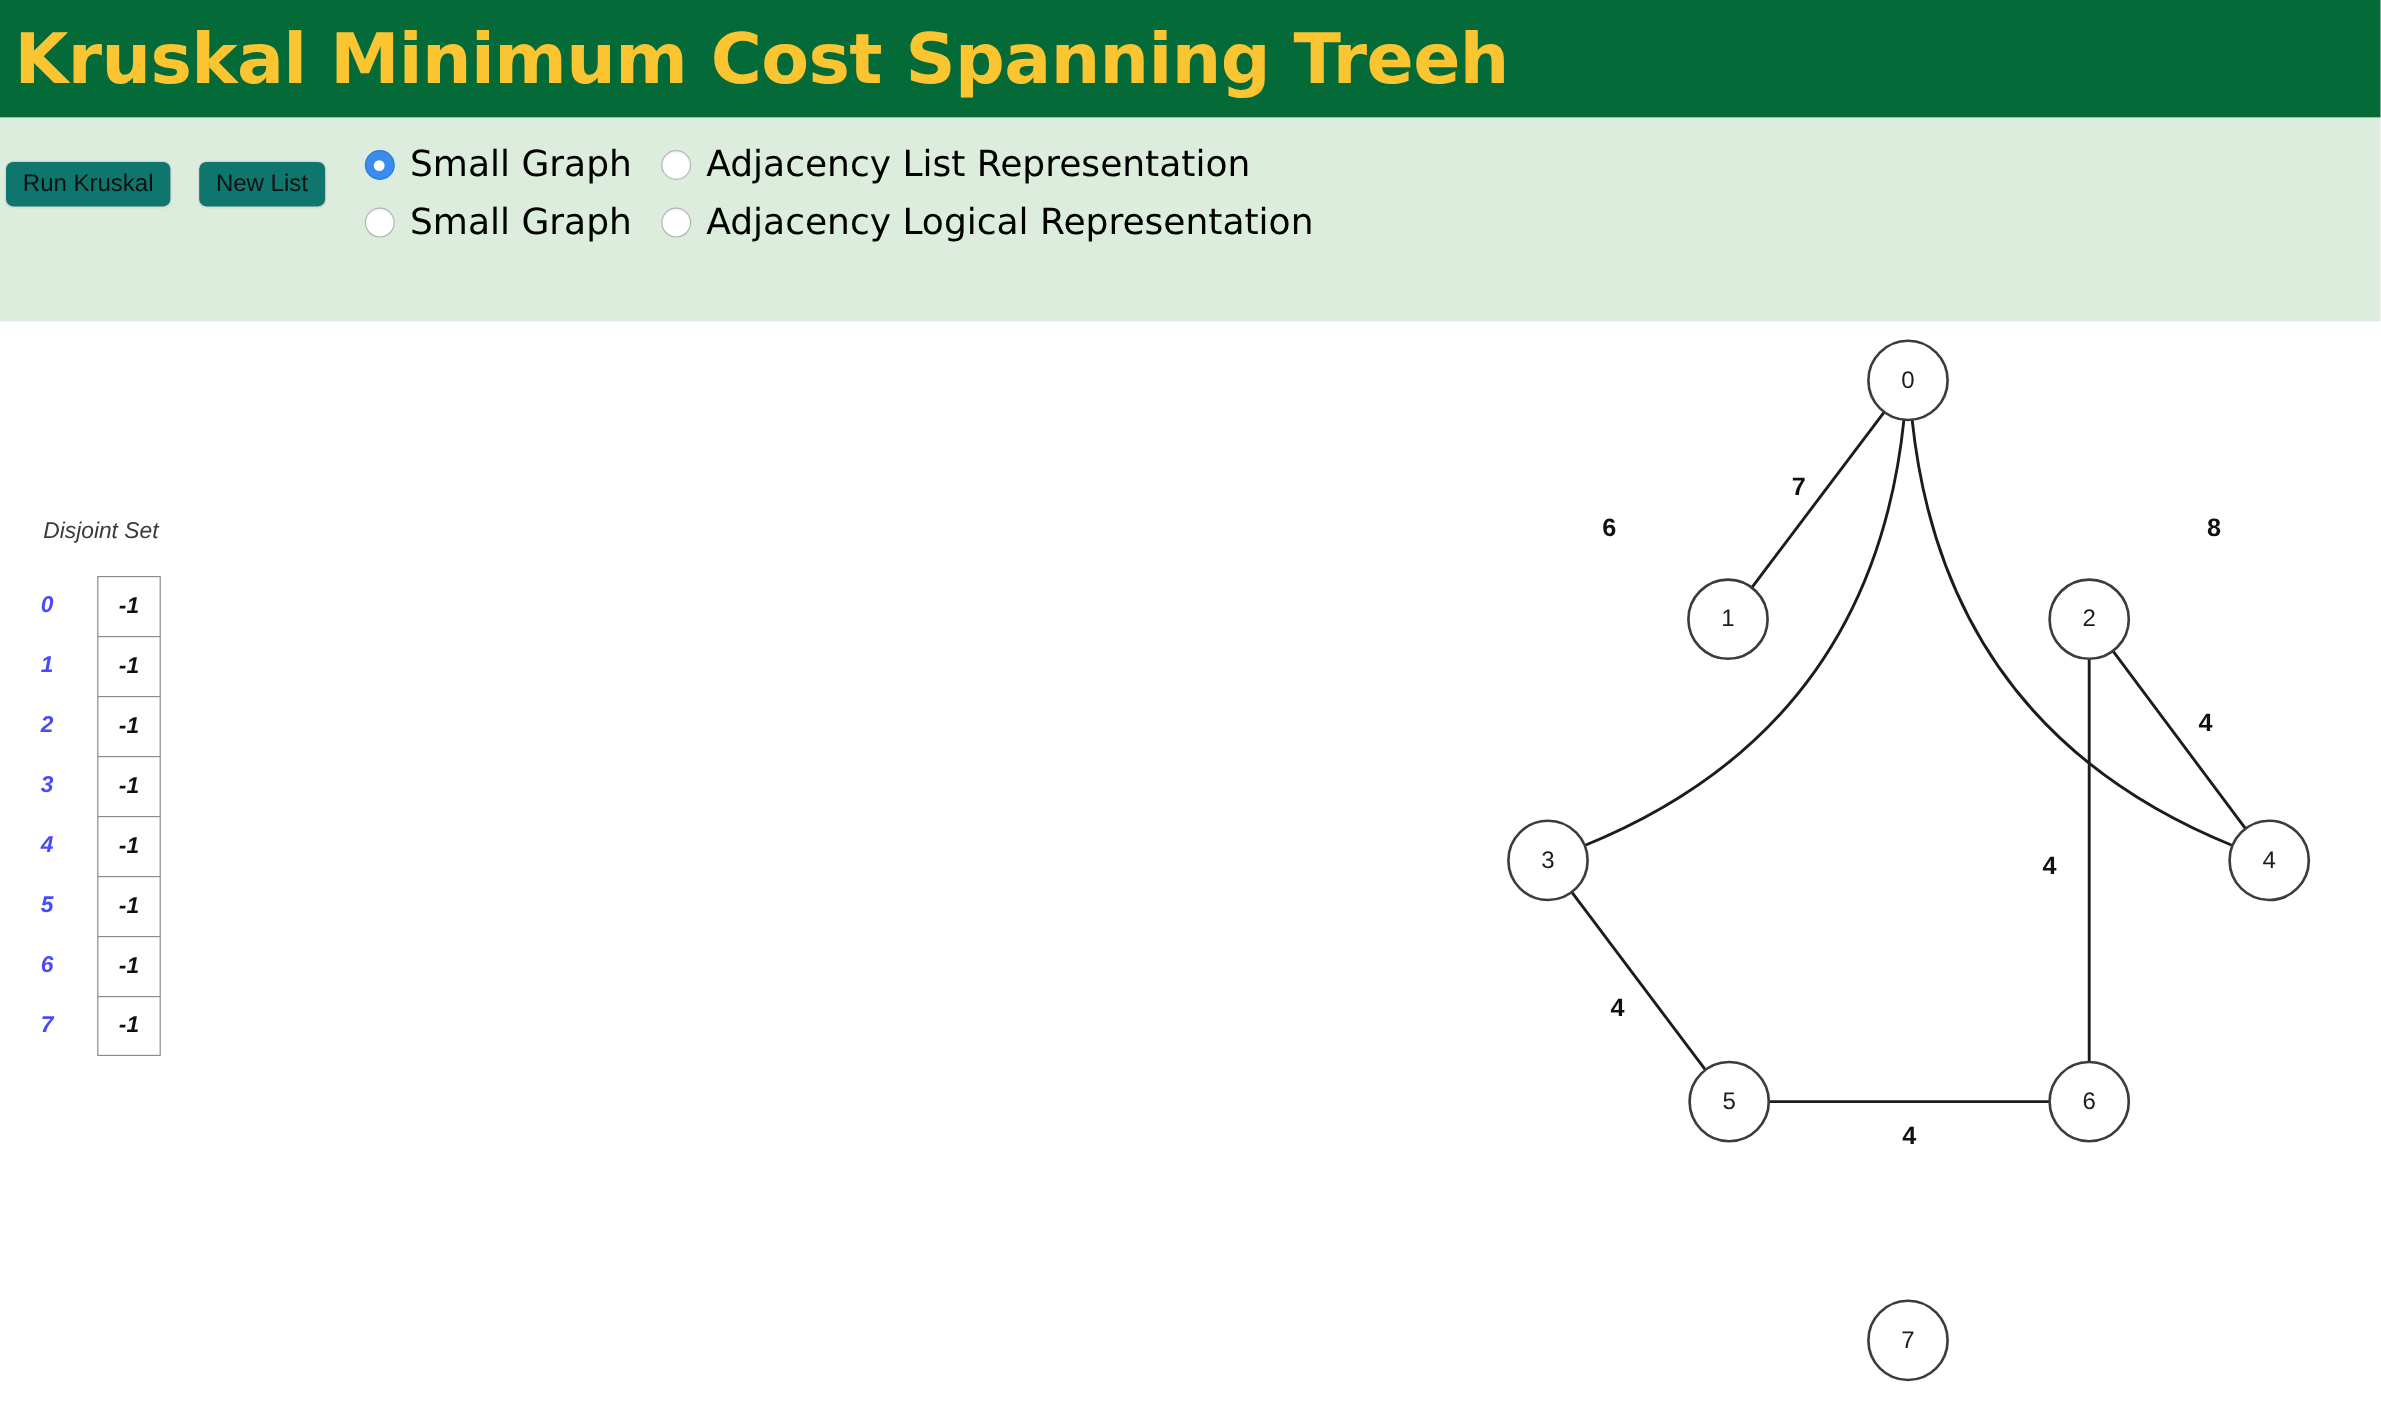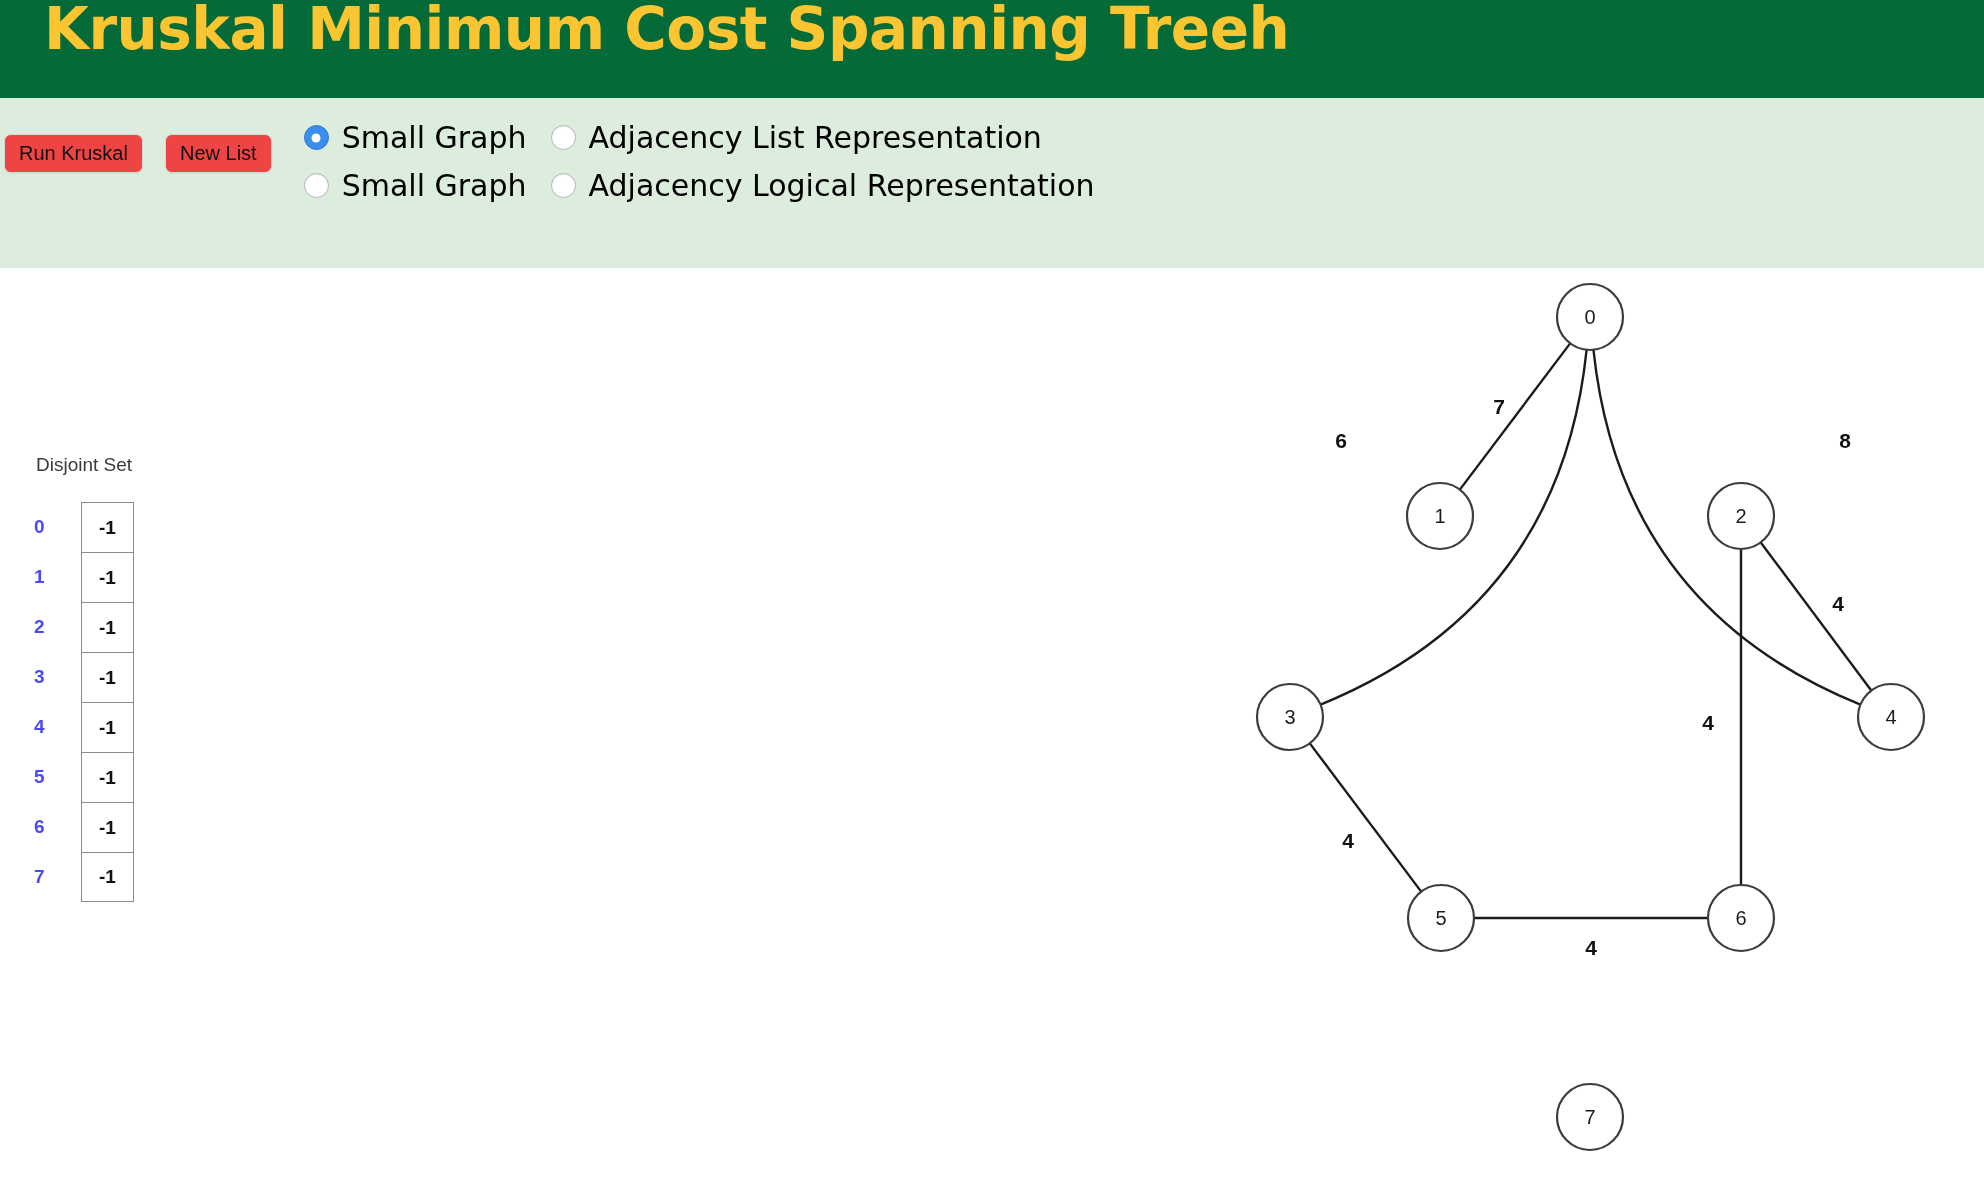--- a/index.html
+++ b/index.html
@@ -15,21 +15,22 @@
     height: 1190px;
     overflow: hidden;
     background: #ffffff;
   }
 
   
   #header {
     height: 98px;
     background: #046A38;
     display: flex;
-    padding-left: 44px;
+    align-items: center;
+    padding-left: 12px;
   }
   #header-title {
     color: #FBC531;
     font-family: "DejaVu Sans", sans-serif;
     font-weight: bold;
     font-size: 58px;
     letter-spacing: -0.5px;
     line-height: 1;
     white-space: nowrap;
   }
@@ -44,21 +45,21 @@
     position: relative;
   }
   #button-group {
     display: flex;
     align-items: center;
     gap: 22px;
     padding-left: 4px;
     margin-top: 18px;
   }
   .ctl-button {
-    background: #ef4444;
+    background: #0f766e;
     border: 1px solid #d7d7d7;
     border-radius: 7px;
     padding: 7px 14px;
     font-family: "Liberation Sans", sans-serif;
     font-size: 20px;
     color: #111111;
     cursor: pointer;
     white-space: nowrap;
     box-shadow: 0 1px 0 rgba(0,0,0,0.04);
   }
@@ -117,21 +118,22 @@
   #canvas {
     position: relative;
     height: 922px;
     background: #ffffff;
   }
 
   
   #disjoint-set {
     position: absolute;
     left: 34px;
-    top: 186px;
+    top: 164px;
+    font-style: italic;
   }
   #disjoint-title {
     font-family: "Liberation Sans", sans-serif;
     font-size: 19px;
     color: #3a3a3a;
     margin-bottom: 26px;
     margin-left: 2px;
     white-space: nowrap;
   }
   #ds-rows { position: relative; }

